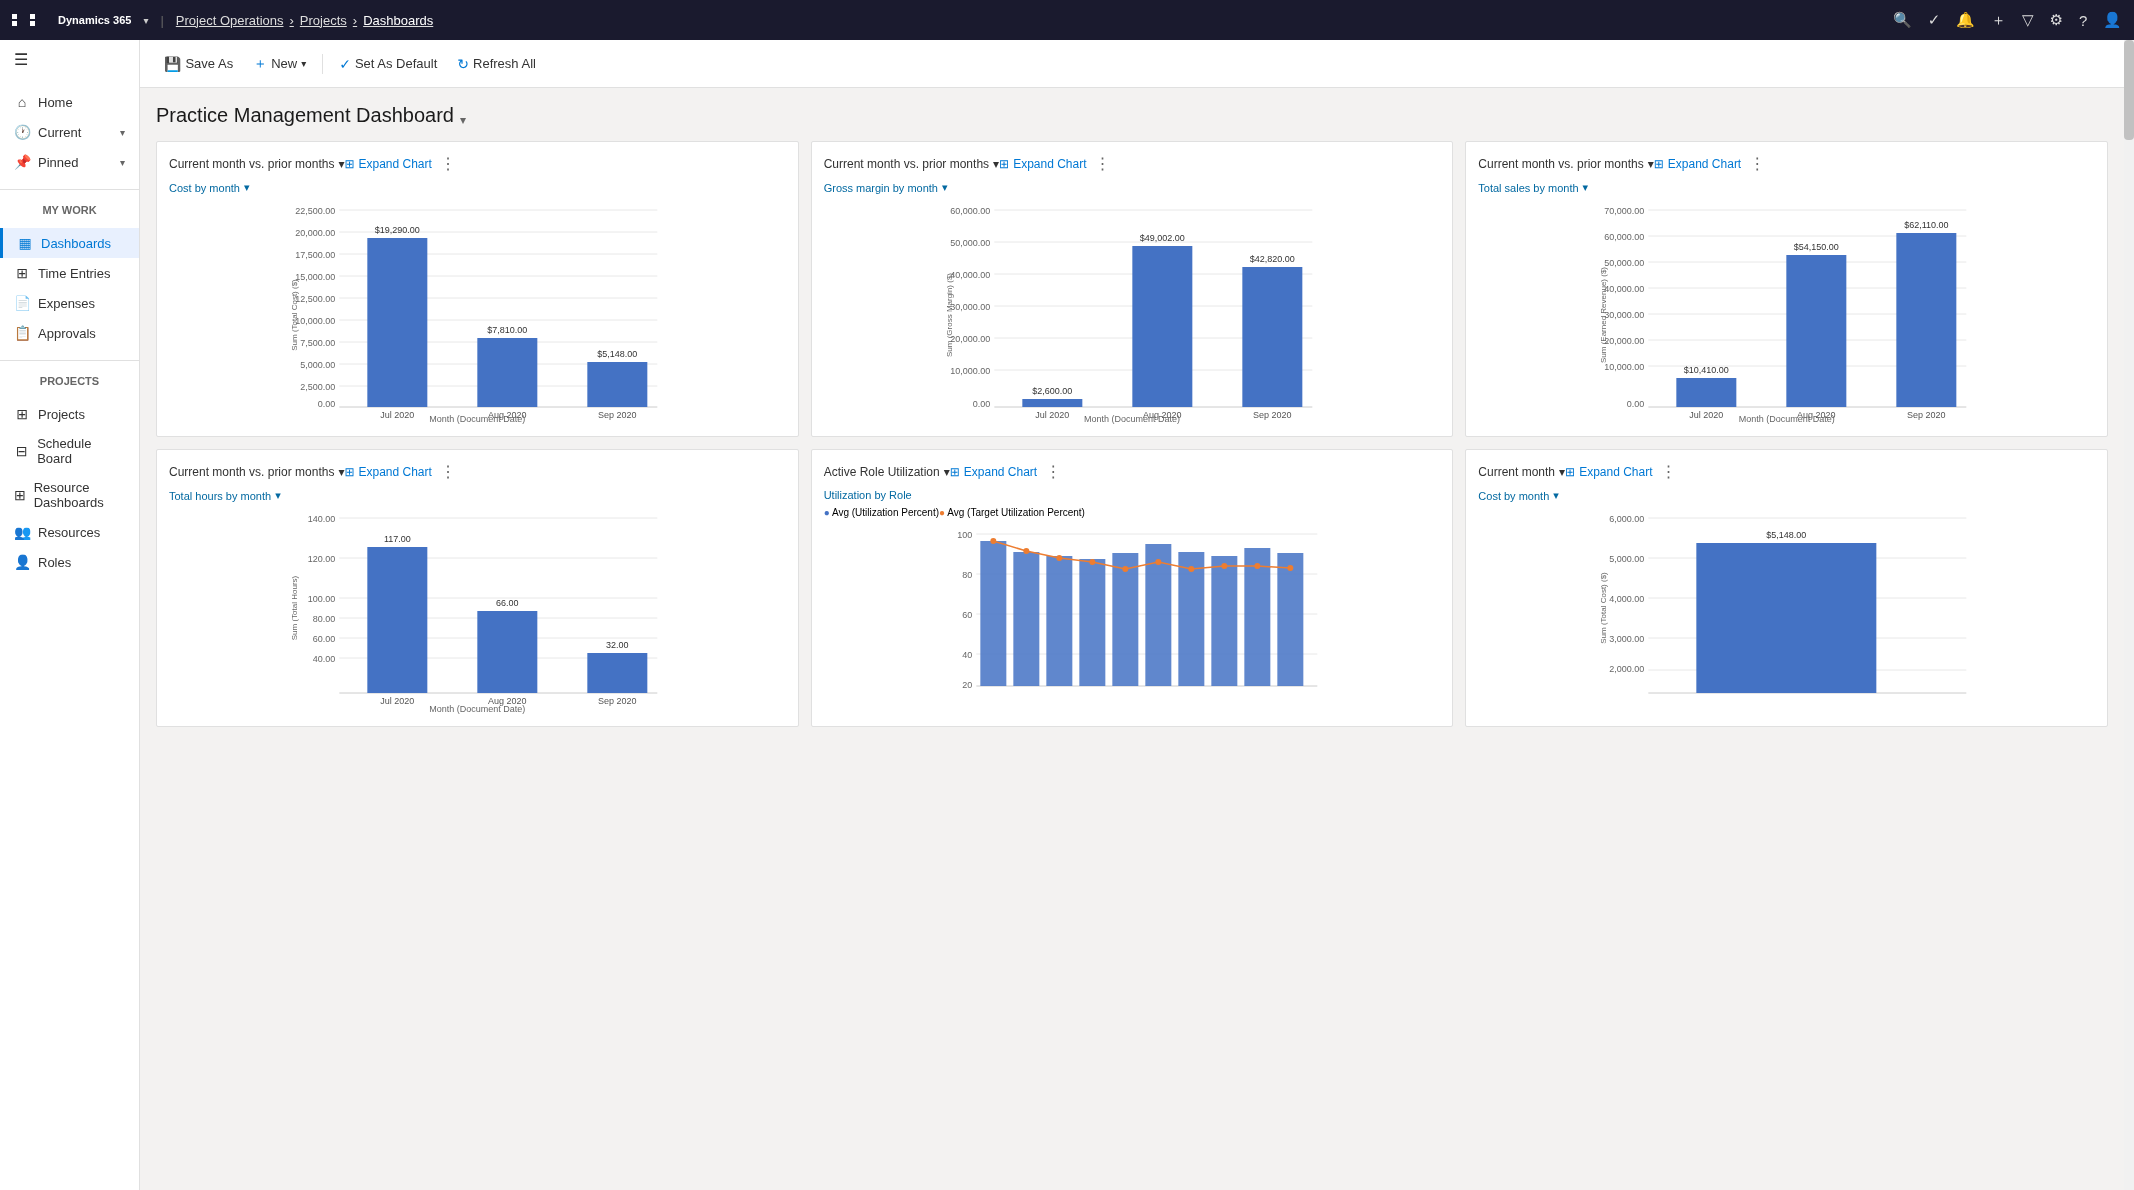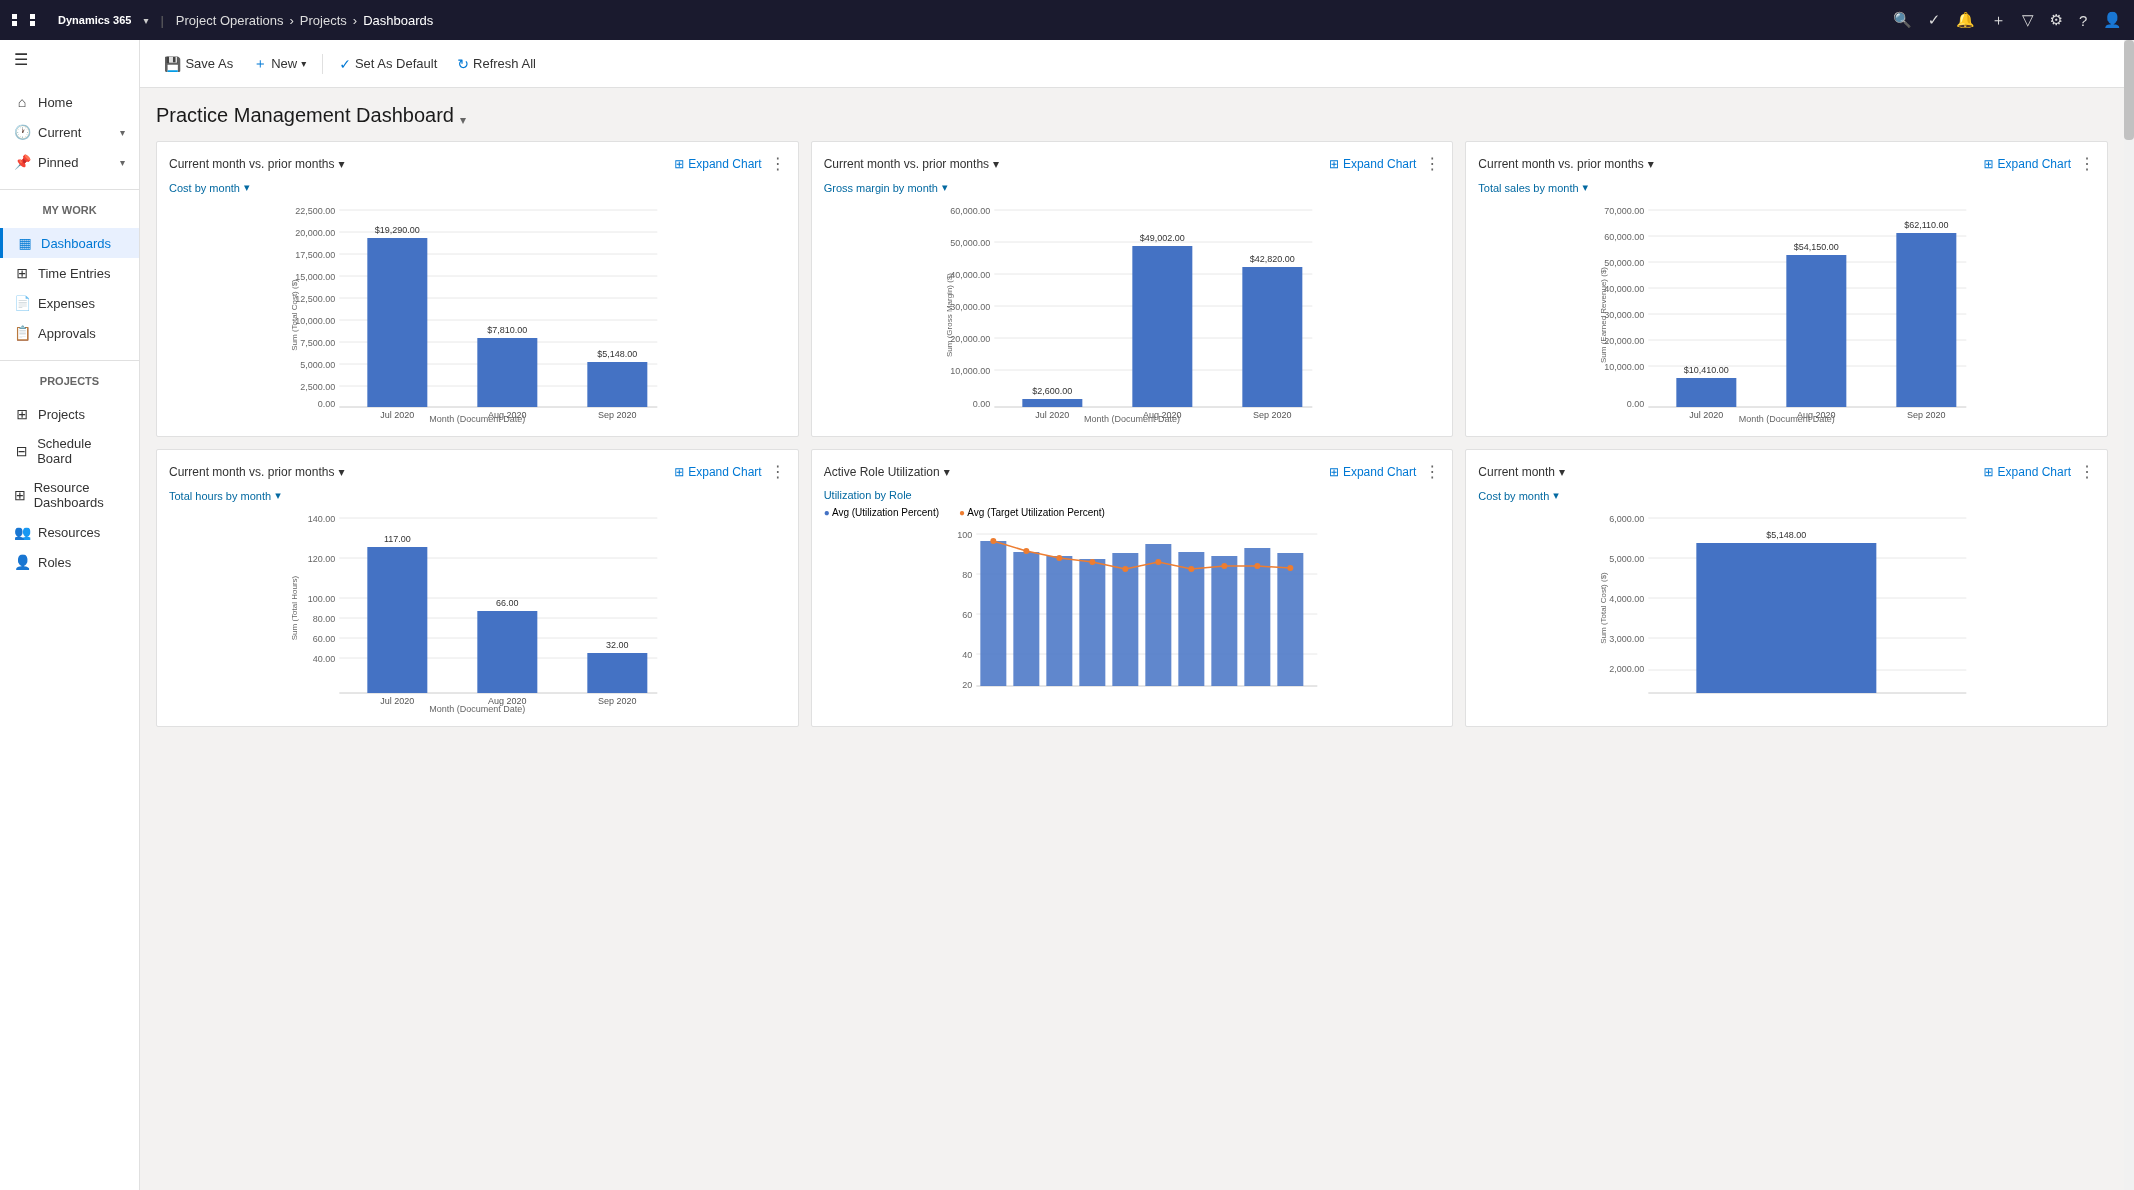--- a/index.html
+++ b/index.html
@@ -14,21 +14,21 @@
       align-items: center;
       padding: 0 12px;
       gap: 12px;
       flex-shrink: 0;
     }
     .top-nav-grid { display: grid; grid-template-columns: 16px 16px; gap: 2px; cursor: pointer; }
     .top-nav-grid span { width: 5px; height: 5px; background: white; display: block; }
     .top-nav-brand { font-size: 11px; font-weight: 600; color: white; }
     .top-nav-chevron { font-size: 10px; color: #ccc; }
     .top-nav-sep { color: #666; }
-    .top-nav-breadcrumb { font-size: 13px; color: #ddd; display: flex; gap: 6px; align-items: center; }
+    .top-nav-breadcrumb { font-size: 13px; color: #ddd; display: flex; gap: 6px; align-items: center; text-decoration: underline; }
     .top-nav-breadcrumb a { color: #ddd; text-decoration: none; }
     .top-nav-breadcrumb .current { color: white; font-weight: 500; }
     .top-nav-icons { margin-left: auto; display: flex; gap: 16px; align-items: center; }
     .top-nav-icons span { color: #ddd; cursor: pointer; font-size: 15px; }
 
     
     .main-layout { display: flex; flex: 1; overflow: hidden; }
 
     
     .sidebar { width: 140px; background: white; border-right: 1px solid #e0e0e0; display: flex; flex-direction: column; overflow-y: auto; flex-shrink: 0; }
@@ -52,21 +52,21 @@
 
     
     .dashboard-content { flex: 1; overflow-y: auto; padding: 16px; }
     .dashboard-title-row { display: flex; align-items: flex-end; gap: 6px; margin-bottom: 14px; }
     .dashboard-title { font-size: 20px; font-weight: 400; color: #1a1a1a; }
     .dashboard-title-chevron { color: #666; font-size: 12px; cursor: pointer; }
 
     
     .chart-grid { display: grid; grid-template-columns: 1fr 1fr 1fr; gap: 12px; }
     .chart-card { background: white; border: 1px solid #e0e0e0; border-radius: 2px; padding: 12px; position: relative; }
-    .chart-card-header { display: flex; align-items: center; justify-content: space-between; margin-bottom: 8px; }
+    .chart-card-header { display: flex; align-items: center; justify-content: flex-start; margin-bottom: 8px; }
     .chart-card-title { font-size: 12px; color: #333; display: flex; align-items: center; gap: 4px; }
     .chart-card-actions { display: flex; align-items: center; gap: 8px; }
     .chart-expand { display: flex; align-items: center; gap: 4px; font-size: 12px; color: #0078d4; cursor: pointer; }
     .chart-more { color: #666; cursor: pointer; font-size: 16px; }
 
     .chart-subtitle { font-size: 11px; color: #0369a1; margin-bottom: 6px; display: flex; align-items: center; gap: 4px; }
 
     
     .chart-svg-wrap { width: 100%; }
     svg { display: block; }
@@ -438,21 +438,21 @@
               <div class="chart-expand">
                 <span>⊞</span>
                 <span>Expand Chart</span>
               </div>
               <span class="chart-more">⋮</span>
             </div>
           </div>
           <div class="chart-subtitle">
             <span>Utilization by Role</span>
           </div>
-          <div style="display:flex;gap:20px;font-size:10px;margin-bottom:6px;text-align:right;">
+          <div style="display:flex;gap:0;font-size:10px;margin-bottom:6px;text-align:right;">
             <span><span style="color:#4472c4;">●</span> Avg (Utilization Percent)</span>
             <span><span style="color:#ed7d31;">●</span> Avg (Target Utilization Percent)</span>
           </div>
           <div class="chart-svg-wrap">
             <svg viewBox="0 0 380 180" width="100%" height="180">
               <text x="30" y="14" font-size="9" fill="#666" text-anchor="end">100</text>
               <text x="30" y="54" font-size="9" fill="#666" text-anchor="end">80</text>
               <text x="30" y="94" font-size="9" fill="#666" text-anchor="end">60</text>
               <text x="30" y="134" font-size="9" fill="#666" text-anchor="end">40</text>
               <text x="30" y="164" font-size="9" fill="#666" text-anchor="end">20</text>

